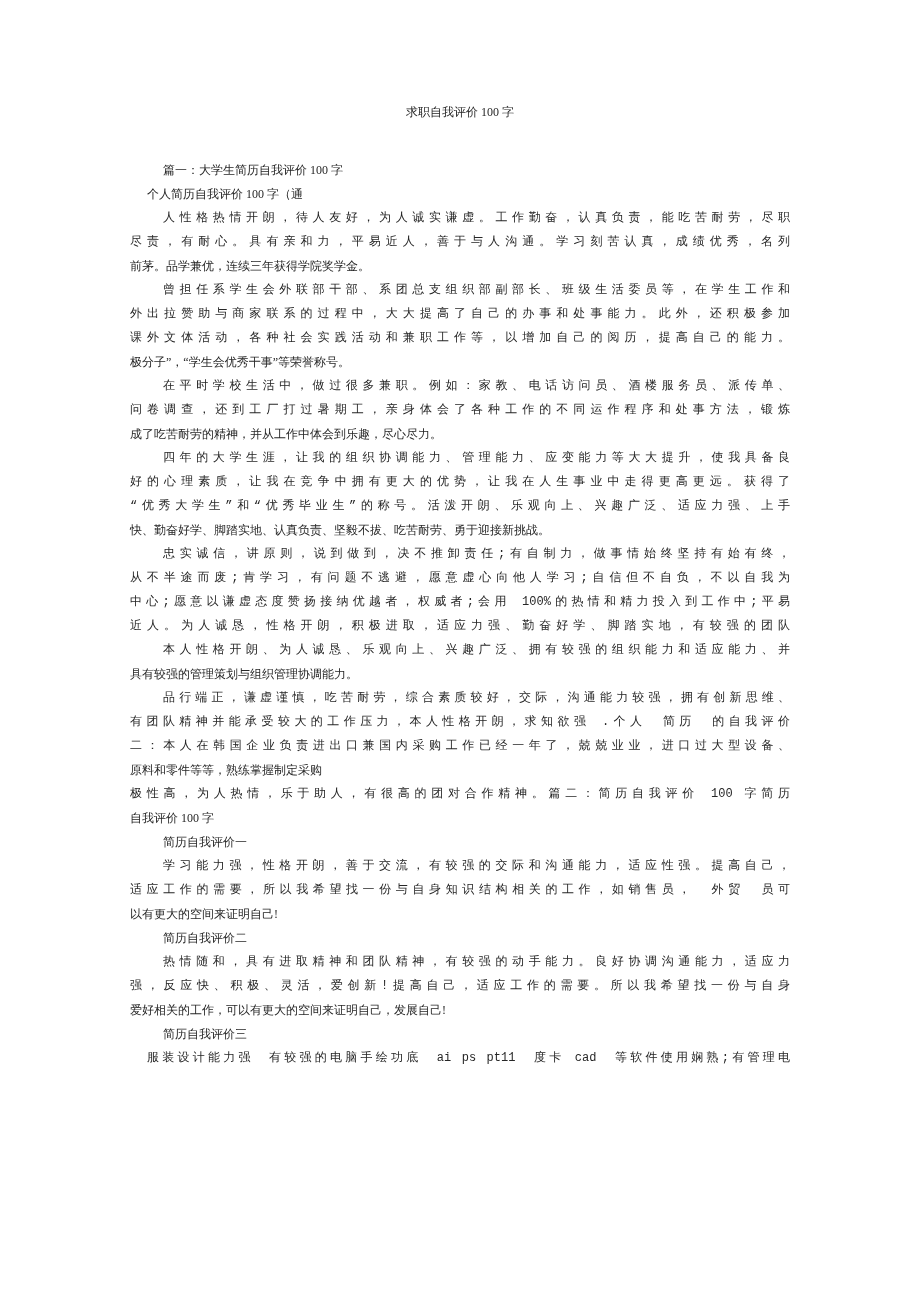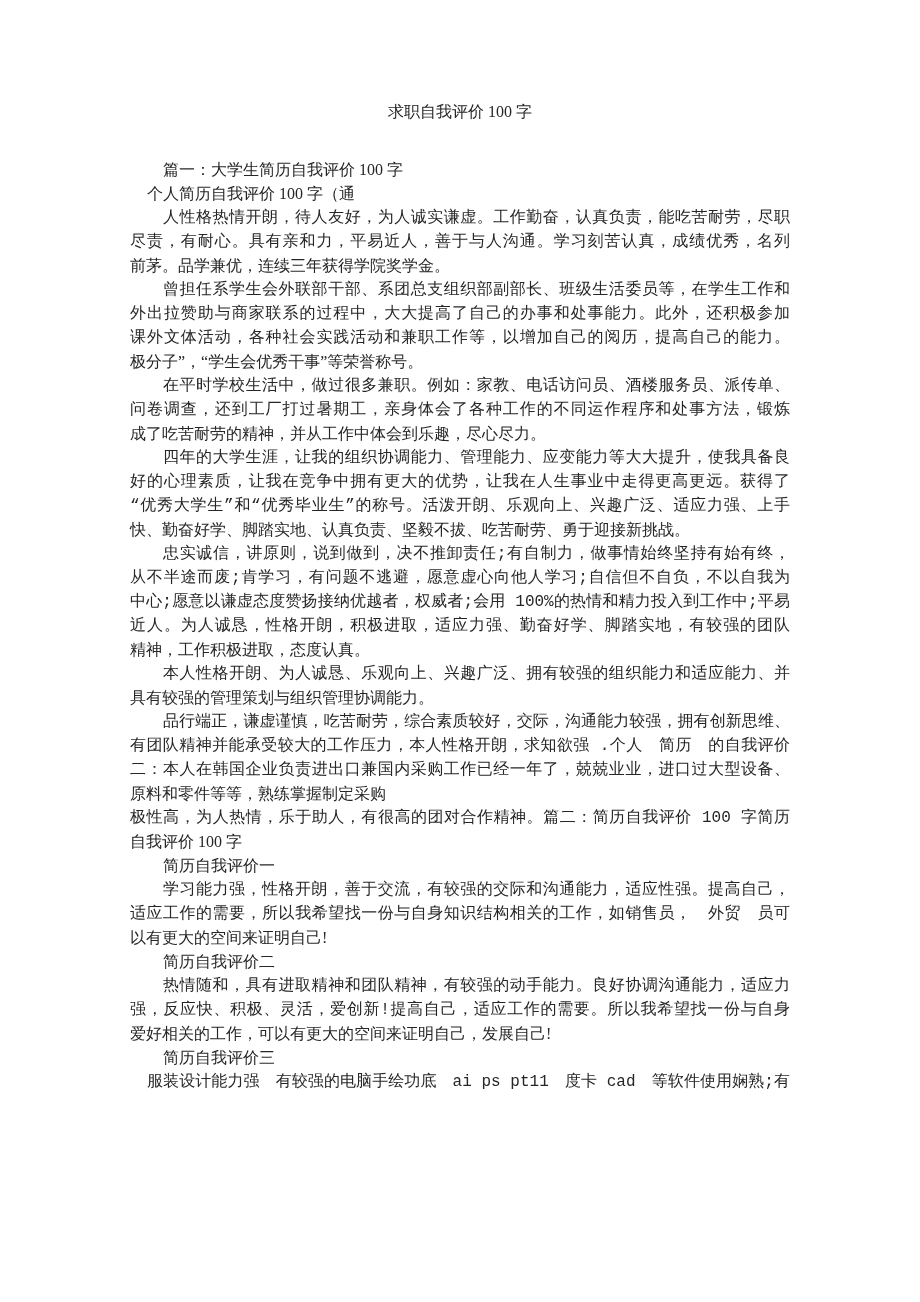--- a/index.html
+++ b/index.html
@@ -9,21 +9,21 @@
   }
   .page {
     position: relative;
     width: 920px;
     height: 1302px;
     margin: 0 auto;
     background: #ffffff;
     box-sizing: border-box;
     padding: 100px 130px 0 130px;
     font-family: "Liberation Serif", "DejaVu Serif", serif;
-    font-size: 16px;
+    font-size: 12px;
     color: #262626;
     overflow: hidden;
   }
   .doc-title {
     line-height: 24px;
     height: 24px;
     text-align: center;
     margin-bottom: 34px;
     white-space: nowrap;
   }
@@ -66,21 +66,20 @@
       <div class="line full">问卷调查，还到工厂打过暑期工，亲身体会了各种工作的不同运作程序和处事方法，锻炼</div>
       <div class="line">成了吃苦耐劳的精神，并从工作中体会到乐趣，尽心尽力。</div>
       <div class="line full indent2">四年的大学生涯，让我的组织协调能力、管理能力、应变能力等大大提升，使我具备良</div>
       <div class="line full">好的心理素质，让我在竞争中拥有更大的优势，让我在人生事业中走得更高更远。获得了</div>
       <div class="line full">“优秀大学生”和“优秀毕业生”的称号。活泼开朗、乐观向上、兴趣广泛、适应力强、上手</div>
       <div class="line">快、勤奋好学、脚踏实地、认真负责、坚毅不拔、吃苦耐劳、勇于迎接新挑战。</div>
       <div class="line full indent2">忠实诚信，讲原则，说到做到，决不推卸责任;有自制力，做事情始终坚持有始有终，</div>
       <div class="line full">从不半途而废;肯学习，有问题不逃避，愿意虚心向他人学习;自信但不自负，不以自我为</div>
       <div class="line full">中心;愿意以谦虚态度赞扬接纳优越者，权威者;会用 100%的热情和精力投入到工作中;平易</div>
       <div class="line full">近人。为人诚恳，性格开朗，积极进取，适应力强、勤奋好学、脚踏实地，有较强的团队</div>
-      <div class="line">精神，工作积极进取，态度认真。</div>
       <div class="line full indent2">本人性格开朗、为人诚恳、乐观向上、兴趣广泛、拥有较强的组织能力和适应能力、并</div>
       <div class="line">具有较强的管理策划与组织管理协调能力。</div>
       <div class="line full indent2">品行端正，谦虚谨慎，吃苦耐劳，综合素质较好，交际，沟通能力较强，拥有创新思维、</div>
       <div class="line full">有团队精神并能承受较大的工作压力，本人性格开朗，求知欲强 .个人　简历　的自我评价</div>
       <div class="line full">二：本人在韩国企业负责进出口兼国内采购工作已经一年了，兢兢业业，进口过大型设备、</div>
       <div class="line">原料和零件等等，熟练掌握制定采购</div>
       <div class="line full">极性高，为人热情，乐于助人，有很高的团对合作精神。篇二：简历自我评价 100 字简历</div>
       <div class="line">自我评价 100 字</div>
       <div class="line indent2">简历自我评价一</div>
       <div class="line full indent2">学习能力强，性格开朗，善于交流，有较强的交际和沟通能力，适应性强。提高自己，</div>

